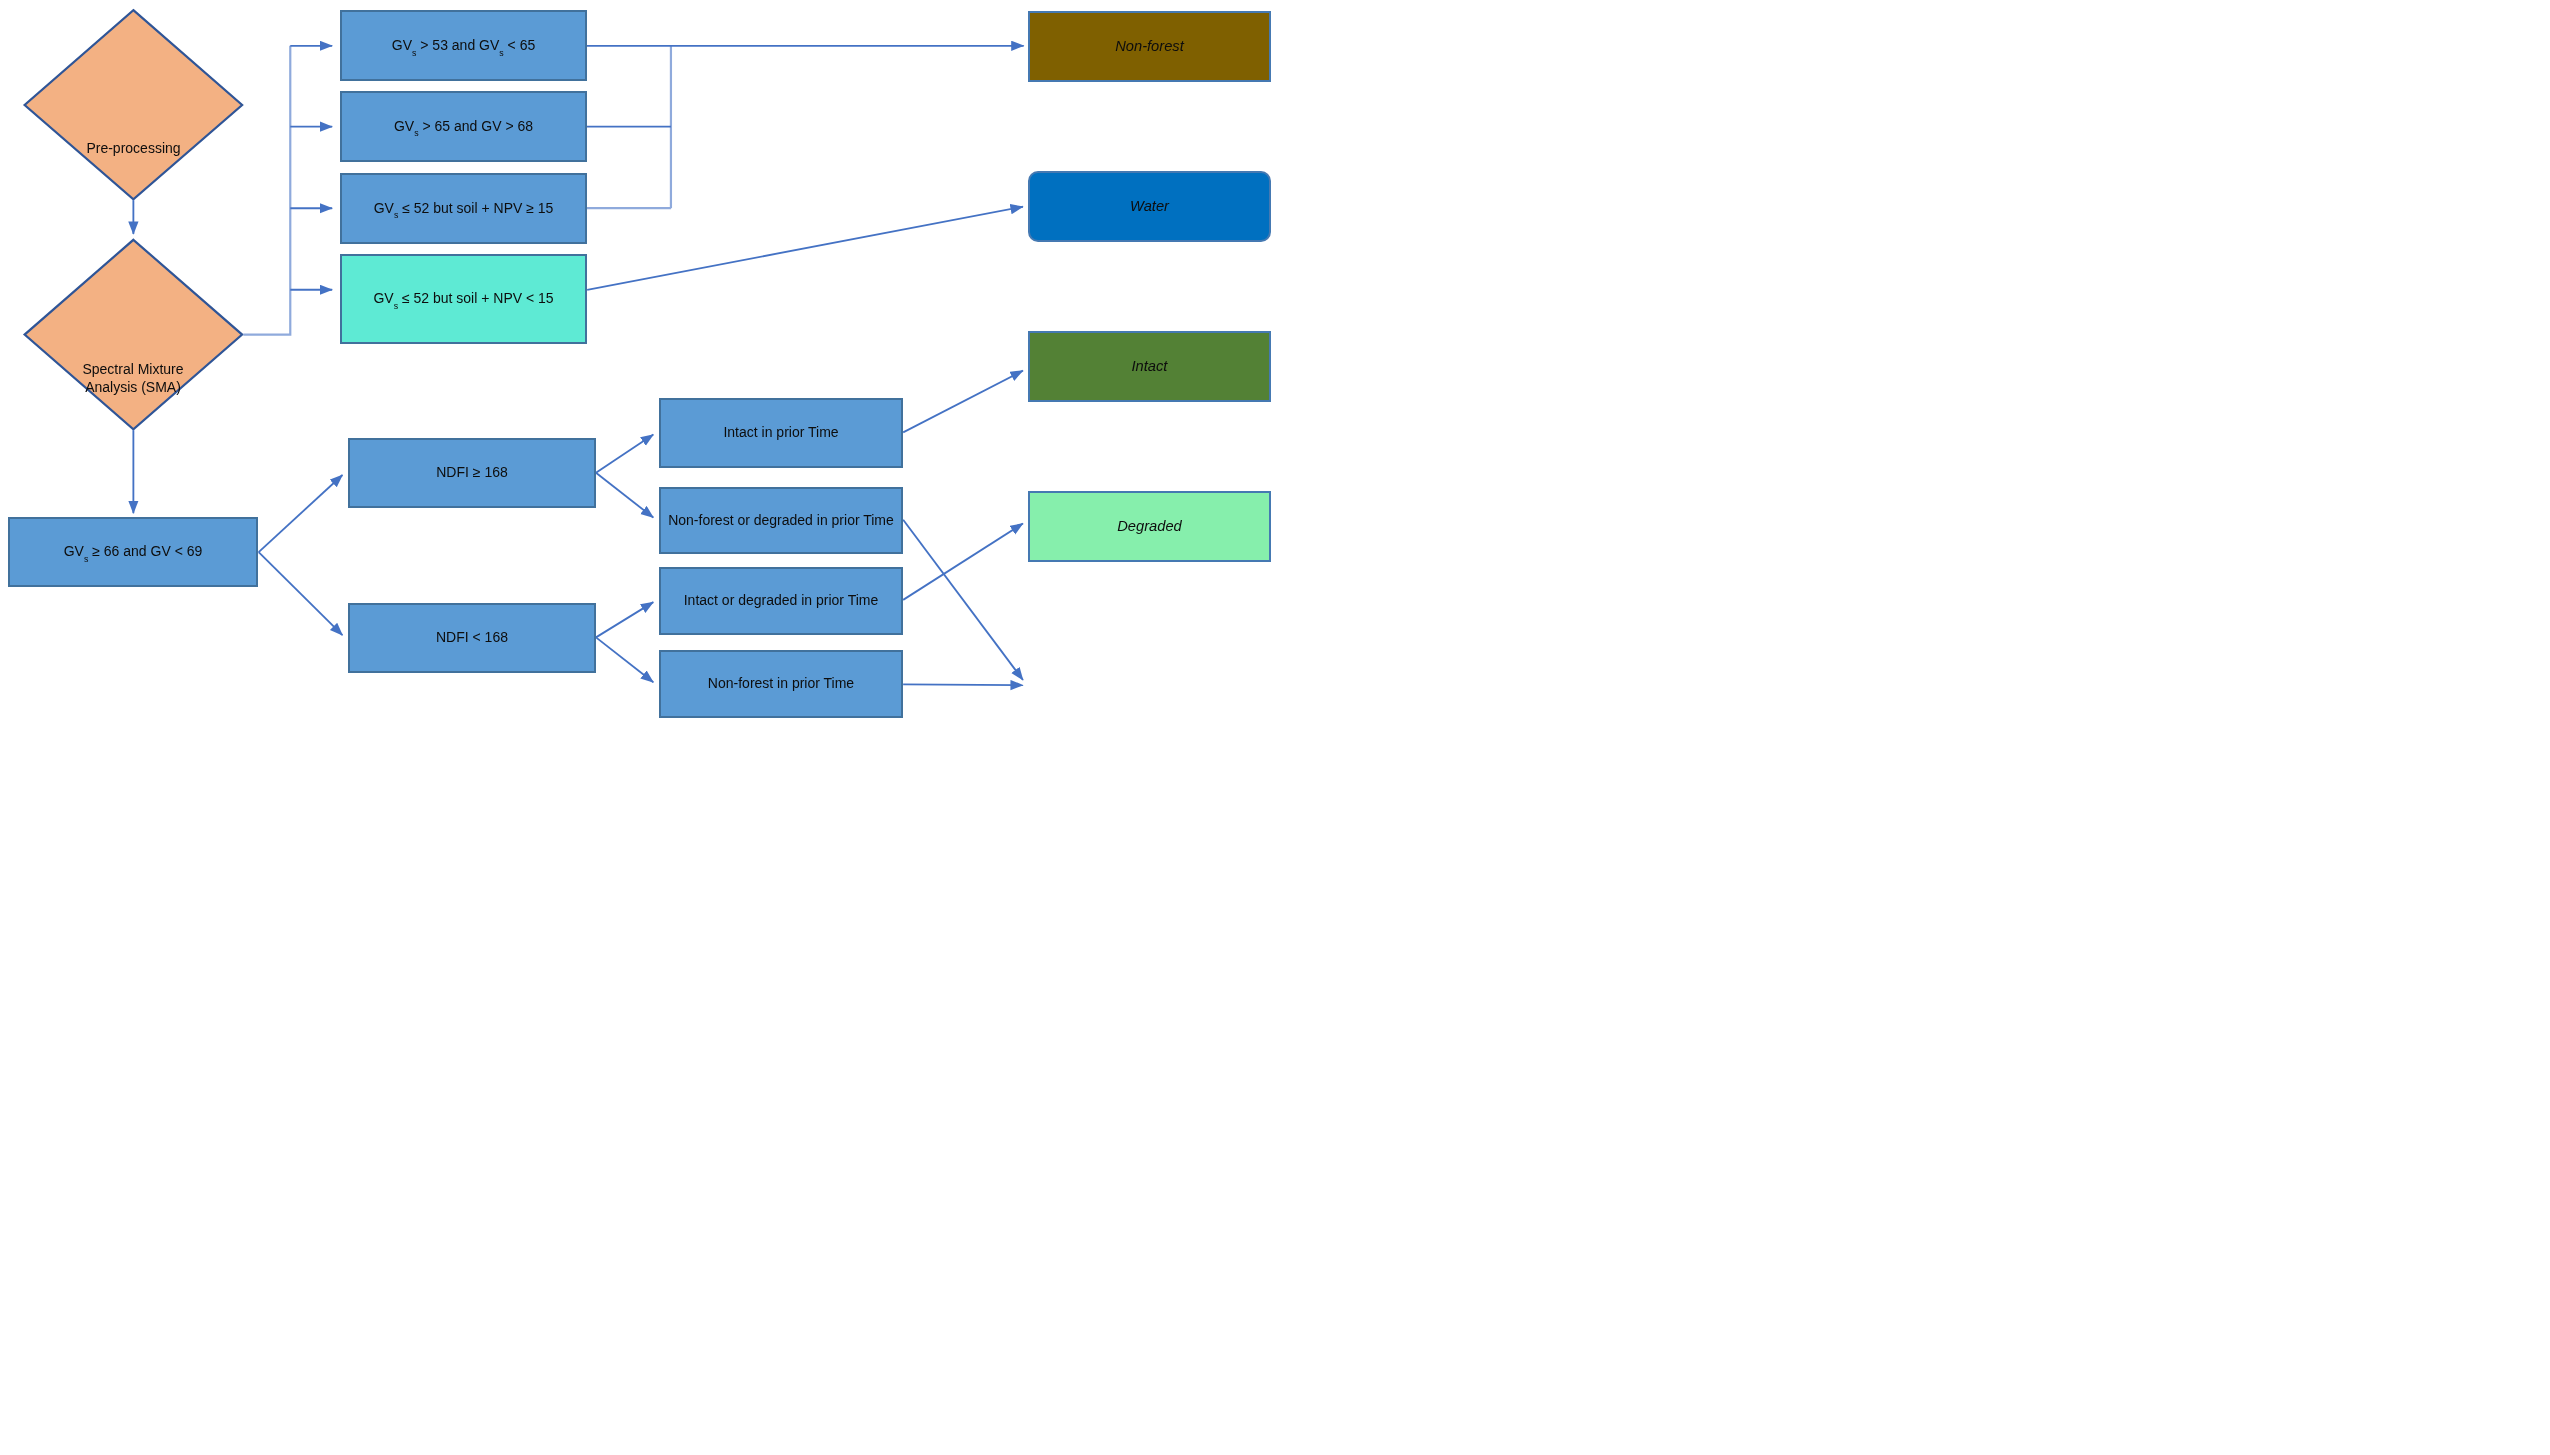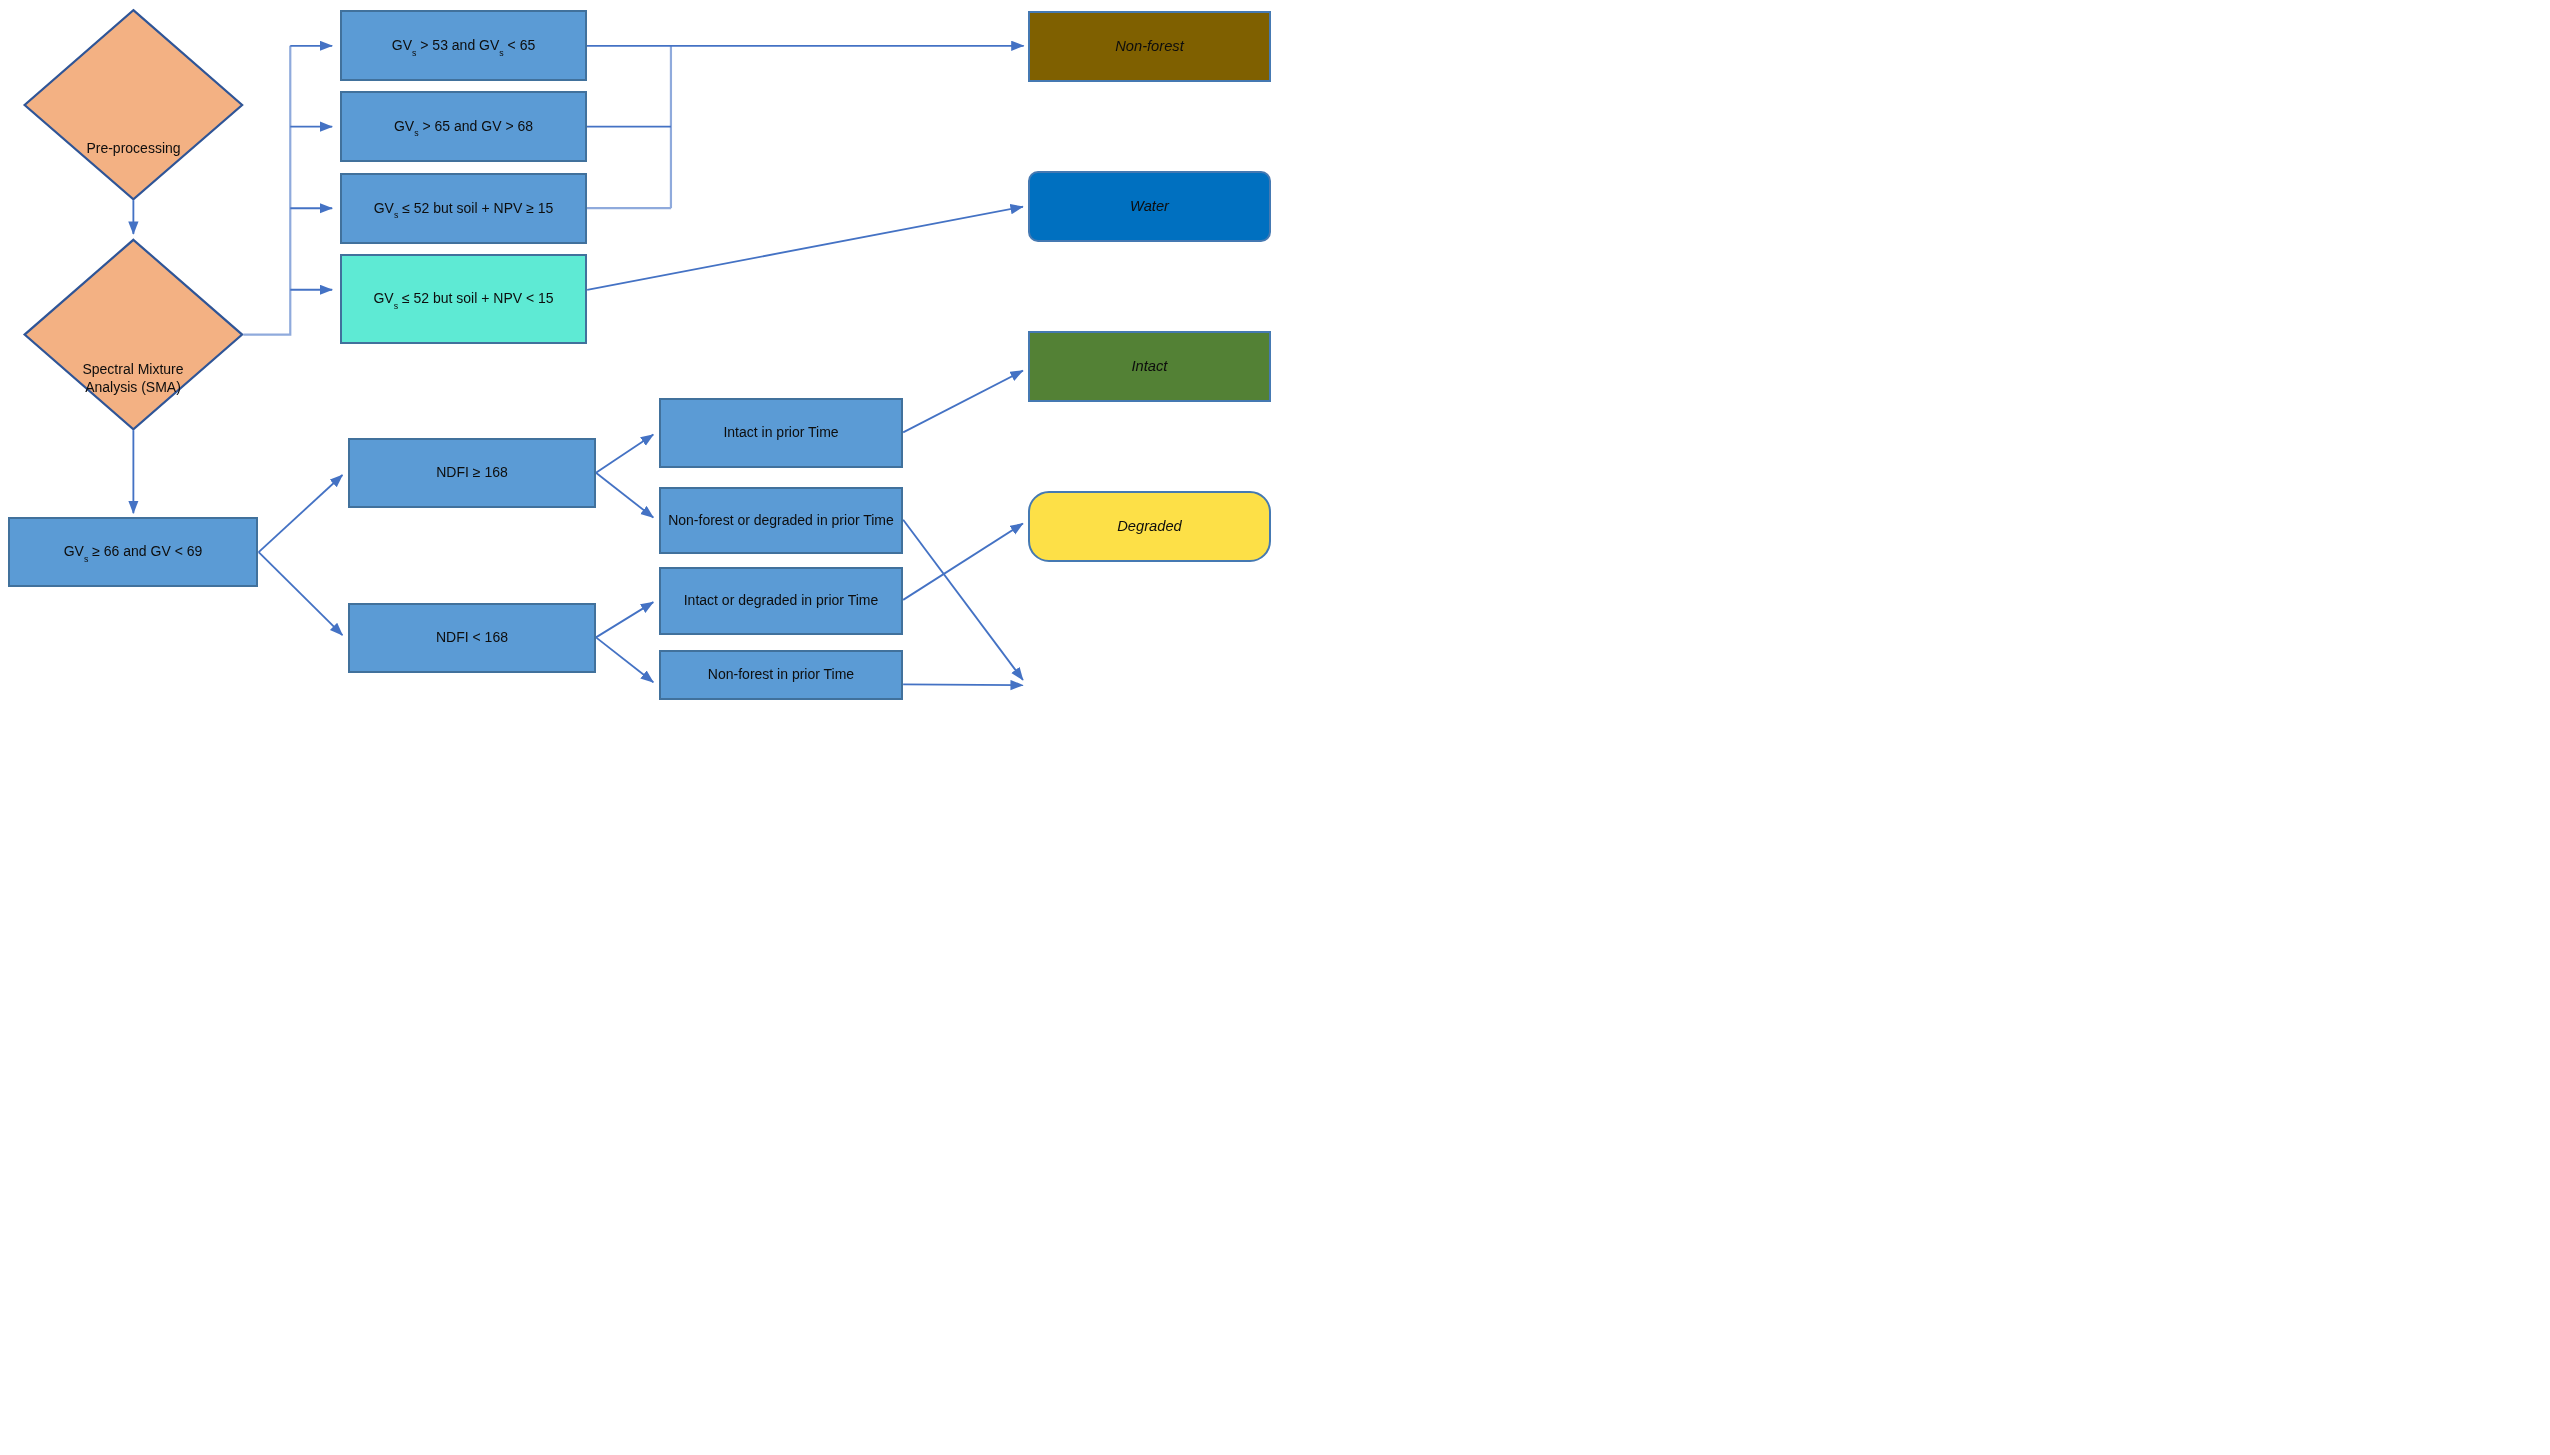--- a/index.html
+++ b/index.html
@@ -118,31 +118,31 @@
 
   <div class="node" style="left: 659px; top: 398px; width: 244px; height: 70px; background: rgb(91, 155, 213);">
     <div class="lbl">Intact in prior Time</div>
   </div>
   <div class="node" style="left: 659px; top: 487px; width: 244px; height: 67px; background: rgb(91, 155, 213);">
     <div class="lbl">Non-forest or degraded in prior Time</div>
   </div>
   <div class="node" style="left: 659px; top: 567px; width: 244px; height: 68px; background: rgb(91, 155, 213);">
     <div class="lbl">Intact or degraded in prior Time</div>
   </div>
-  <div class="node" style="left: 659px; top: 650px; width: 244px; height: 50px; background: rgb(91, 155, 213);">
+  <div class="node" style="left: 659px; top: 650px; width: 244px; height: 68px; background: rgb(91, 155, 213);">
     <div class="lbl">Non-forest in prior Time</div>
   </div>
 
   <div class="node result" style="left: 1028px; top: 11px; width: 243px; height: 71px; background: rgb(127, 96, 0);">
     <div class="lbl">Non-forest</div>
   </div>
   <div class="node result" style="left: 1028px; top: 171px; width: 243px; height: 71px; background: rgb(0, 112, 192); border-radius: 10px;">
     <div class="lbl">Water</div>
   </div>
   <div class="node result" style="left: 1028px; top: 331px; width: 243px; height: 71px; background: rgb(83, 129, 53);">
     <div class="lbl">Intact</div>
   </div>
-  <div class="node result" style="left: 1028px; top: 491px; width: 243px; height: 71px; background: #fde047; border-radius: 21px;">
+  <div class="node result" style="left: 1028px; top: 491px; width: 243px; height: 71px; background: #86efac;">
     <div class="lbl">Degraded</div>
   </div>
 
 </div>
 
 
 </body></html>

